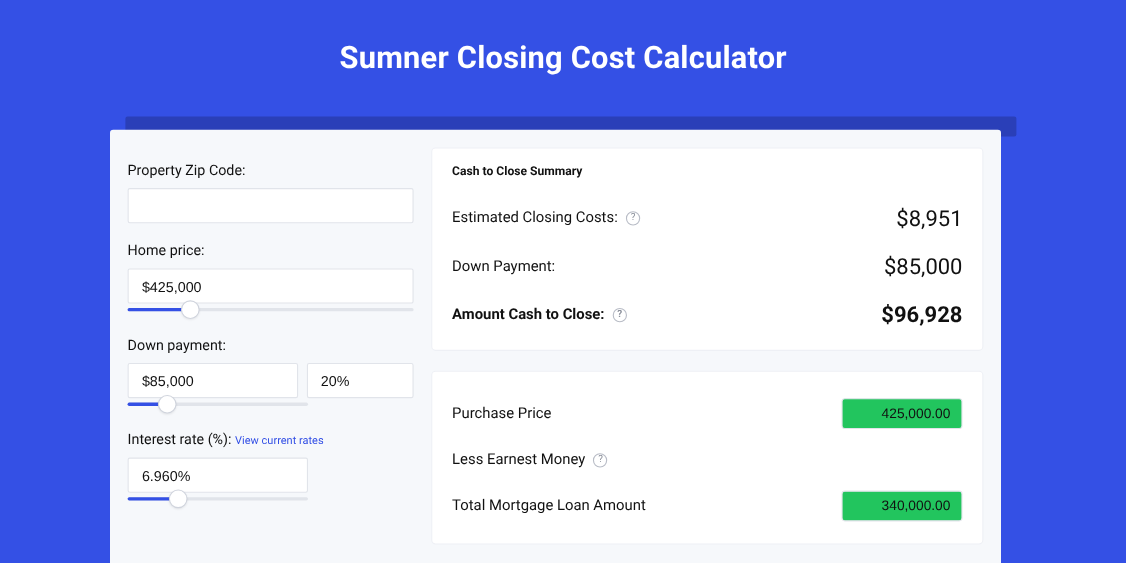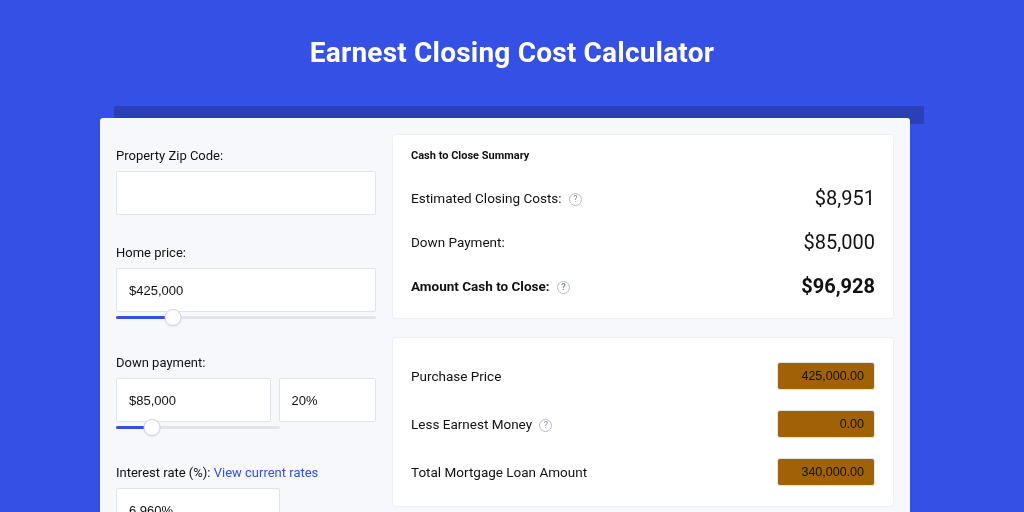--- a/index.html
+++ b/index.html
@@ -32,23 +32,23 @@
     border-radius: 3px;
     display: flex;
     padding: 16px;
     gap: 16px;
   }
   .left { width: 260px; padding-top: 14px; }
   .right { flex: 1; display: flex; flex-direction: column; gap: 18px; }
   .field-label {
     font-size: 13px; color: #111; margin-bottom: 8px; display: block;
   }
-  .field-group { margin-bottom: 30px; }
+  .field-group { margin-bottom: 18px; }
   .text-input, .num-input {
-    width: 100%; height: 44px;
+    width: 100%; height: 32px;
     background: #fff; border: 1px solid #e1e4ea;
     border-radius: 2px; padding: 0 12px;
     font-size: 13px; color: #111;
   }
   .row-two { display: flex; gap: 8px; }
   .row-two .num-input:first-child { flex: 1.8; }
   .row-two .num-input:last-child { flex: 1; }
   .slider-wrap { position: relative; height: 14px; margin-top: -1px; }
   .slider-track {
     position: absolute; left: 0; right: 0; top: 5px; height: 3px;
@@ -57,48 +57,48 @@
   .slider-fill {
     position: absolute; left: 0; top: 5px; height: 3px;
     background: #3450e5; border-radius: 2px;
   }
   .slider-thumb {
     position: absolute; top: -2px; width: 17px; height: 17px;
     background: #fff; border: 1px solid #d0d4dd; border-radius: 50%;
     box-shadow: 0 1px 2px rgba(0,0,0,0.08);
     transform: translateX(-50%);
   }
-  .link { color: #3450e5; font-size: 13px; cursor: pointer; }
+  .link { color: #3450e5; font-size: 10px; cursor: pointer; }
   .card {
     background: #fff; border: 1px solid #eef0f5; border-radius: 4px;
     padding: 14px 18px 10px;
   }
   .card h3 { font-size: 11px; font-weight: 700; color: #111; margin-bottom: 14px; }
   .sum-row { display: flex; justify-content: space-between; align-items: center; padding: 10px 0; gap: 28px; }
   .sum-label { font-size: 13.5px; color: #111; }
   .sum-val { font-size: 20px; color: #111; }
   .sum-row.bold .sum-label, .sum-row.bold .sum-val { font-weight: 700; }
   .help {
     display: inline-flex; align-items: center; justify-content: center;
     width: 13px; height: 13px; border: 1px solid #b8bcc6; border-radius: 50%;
     font-size: 9px; color: #8a8f9a; margin-left: 4px; vertical-align: middle;
     line-height: 1;
   }
   .ws-row { display: flex; justify-content: space-between; align-items: center; padding: 10px 0; gap: 42px; }
   .ws-label { font-size: 13.5px; color: #111; }
   .ws-input {
-    width: 98px; height: 28px; background: #a16207; border: 1px solid #e1e4ea;
+    width: 110px; height: 28px; background: #22c55e; border: 1px solid #e1e4ea;
     border-radius: 3px; text-align: right; padding: 0 10px;
     font-size: 12.5px; color: #111;
   }
 </style>
 </head>
 <body>
 
-<div class="title">Earnest Closing Cost Calculator</div>
+<div class="title">Sumner Closing Cost Calculator</div>
 <div class="shadow-bar"></div>
 
 <div class="panel">
 
   <div class="left">
 
     <div class="field-group">
       <label class="field-label">Property Zip Code:</label>
       <input class="text-input" value="" style="">
     </div>
@@ -173,21 +173,20 @@
       <div class="ws-row">
         <span class="ws-label">Purchase Price</span>
         <input class="ws-input" value="425,000.00" style="">
       </div>
 
       <div class="ws-row">
         <span class="ws-label">
           <span>Less Earnest Money</span>
           <span class="help">?</span>
         </span>
-        <input class="ws-input" value="0.00" style="">
       </div>
 
       <div class="ws-row">
         <span class="ws-label">Total Mortgage Loan Amount</span>
         <input class="ws-input" value="340,000.00" style="">
       </div>
 
     </div>
 
   </div>

